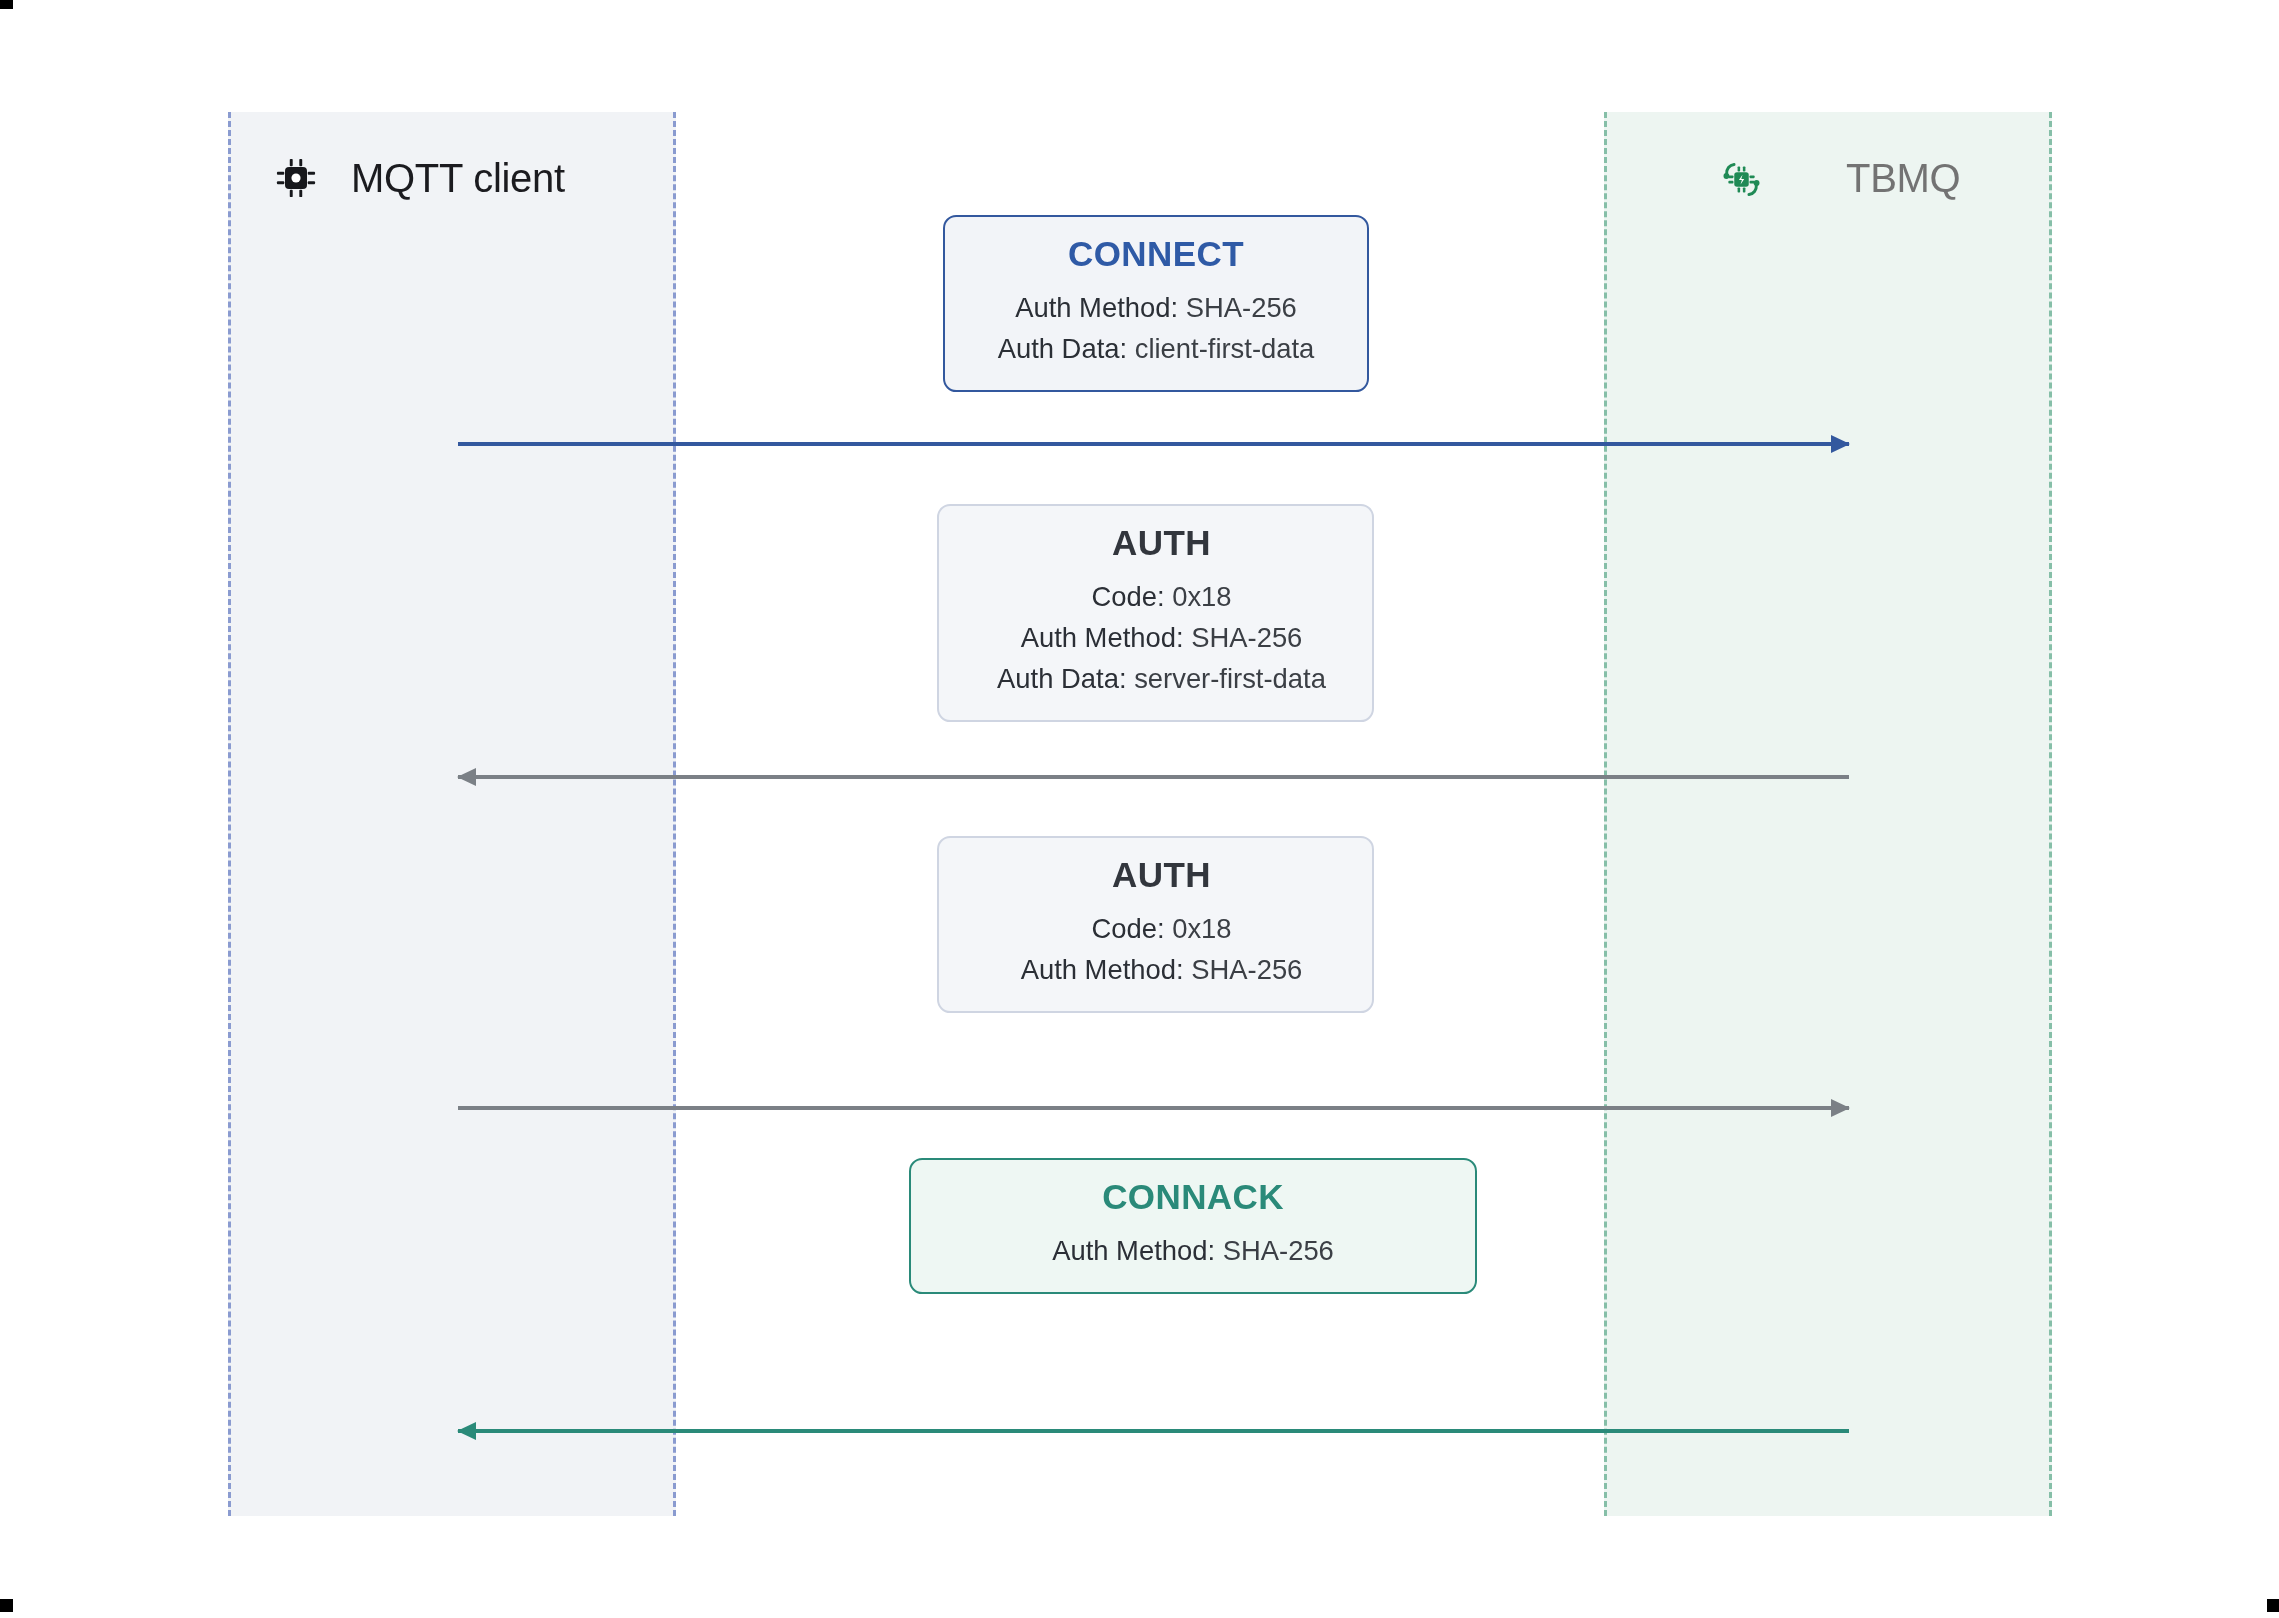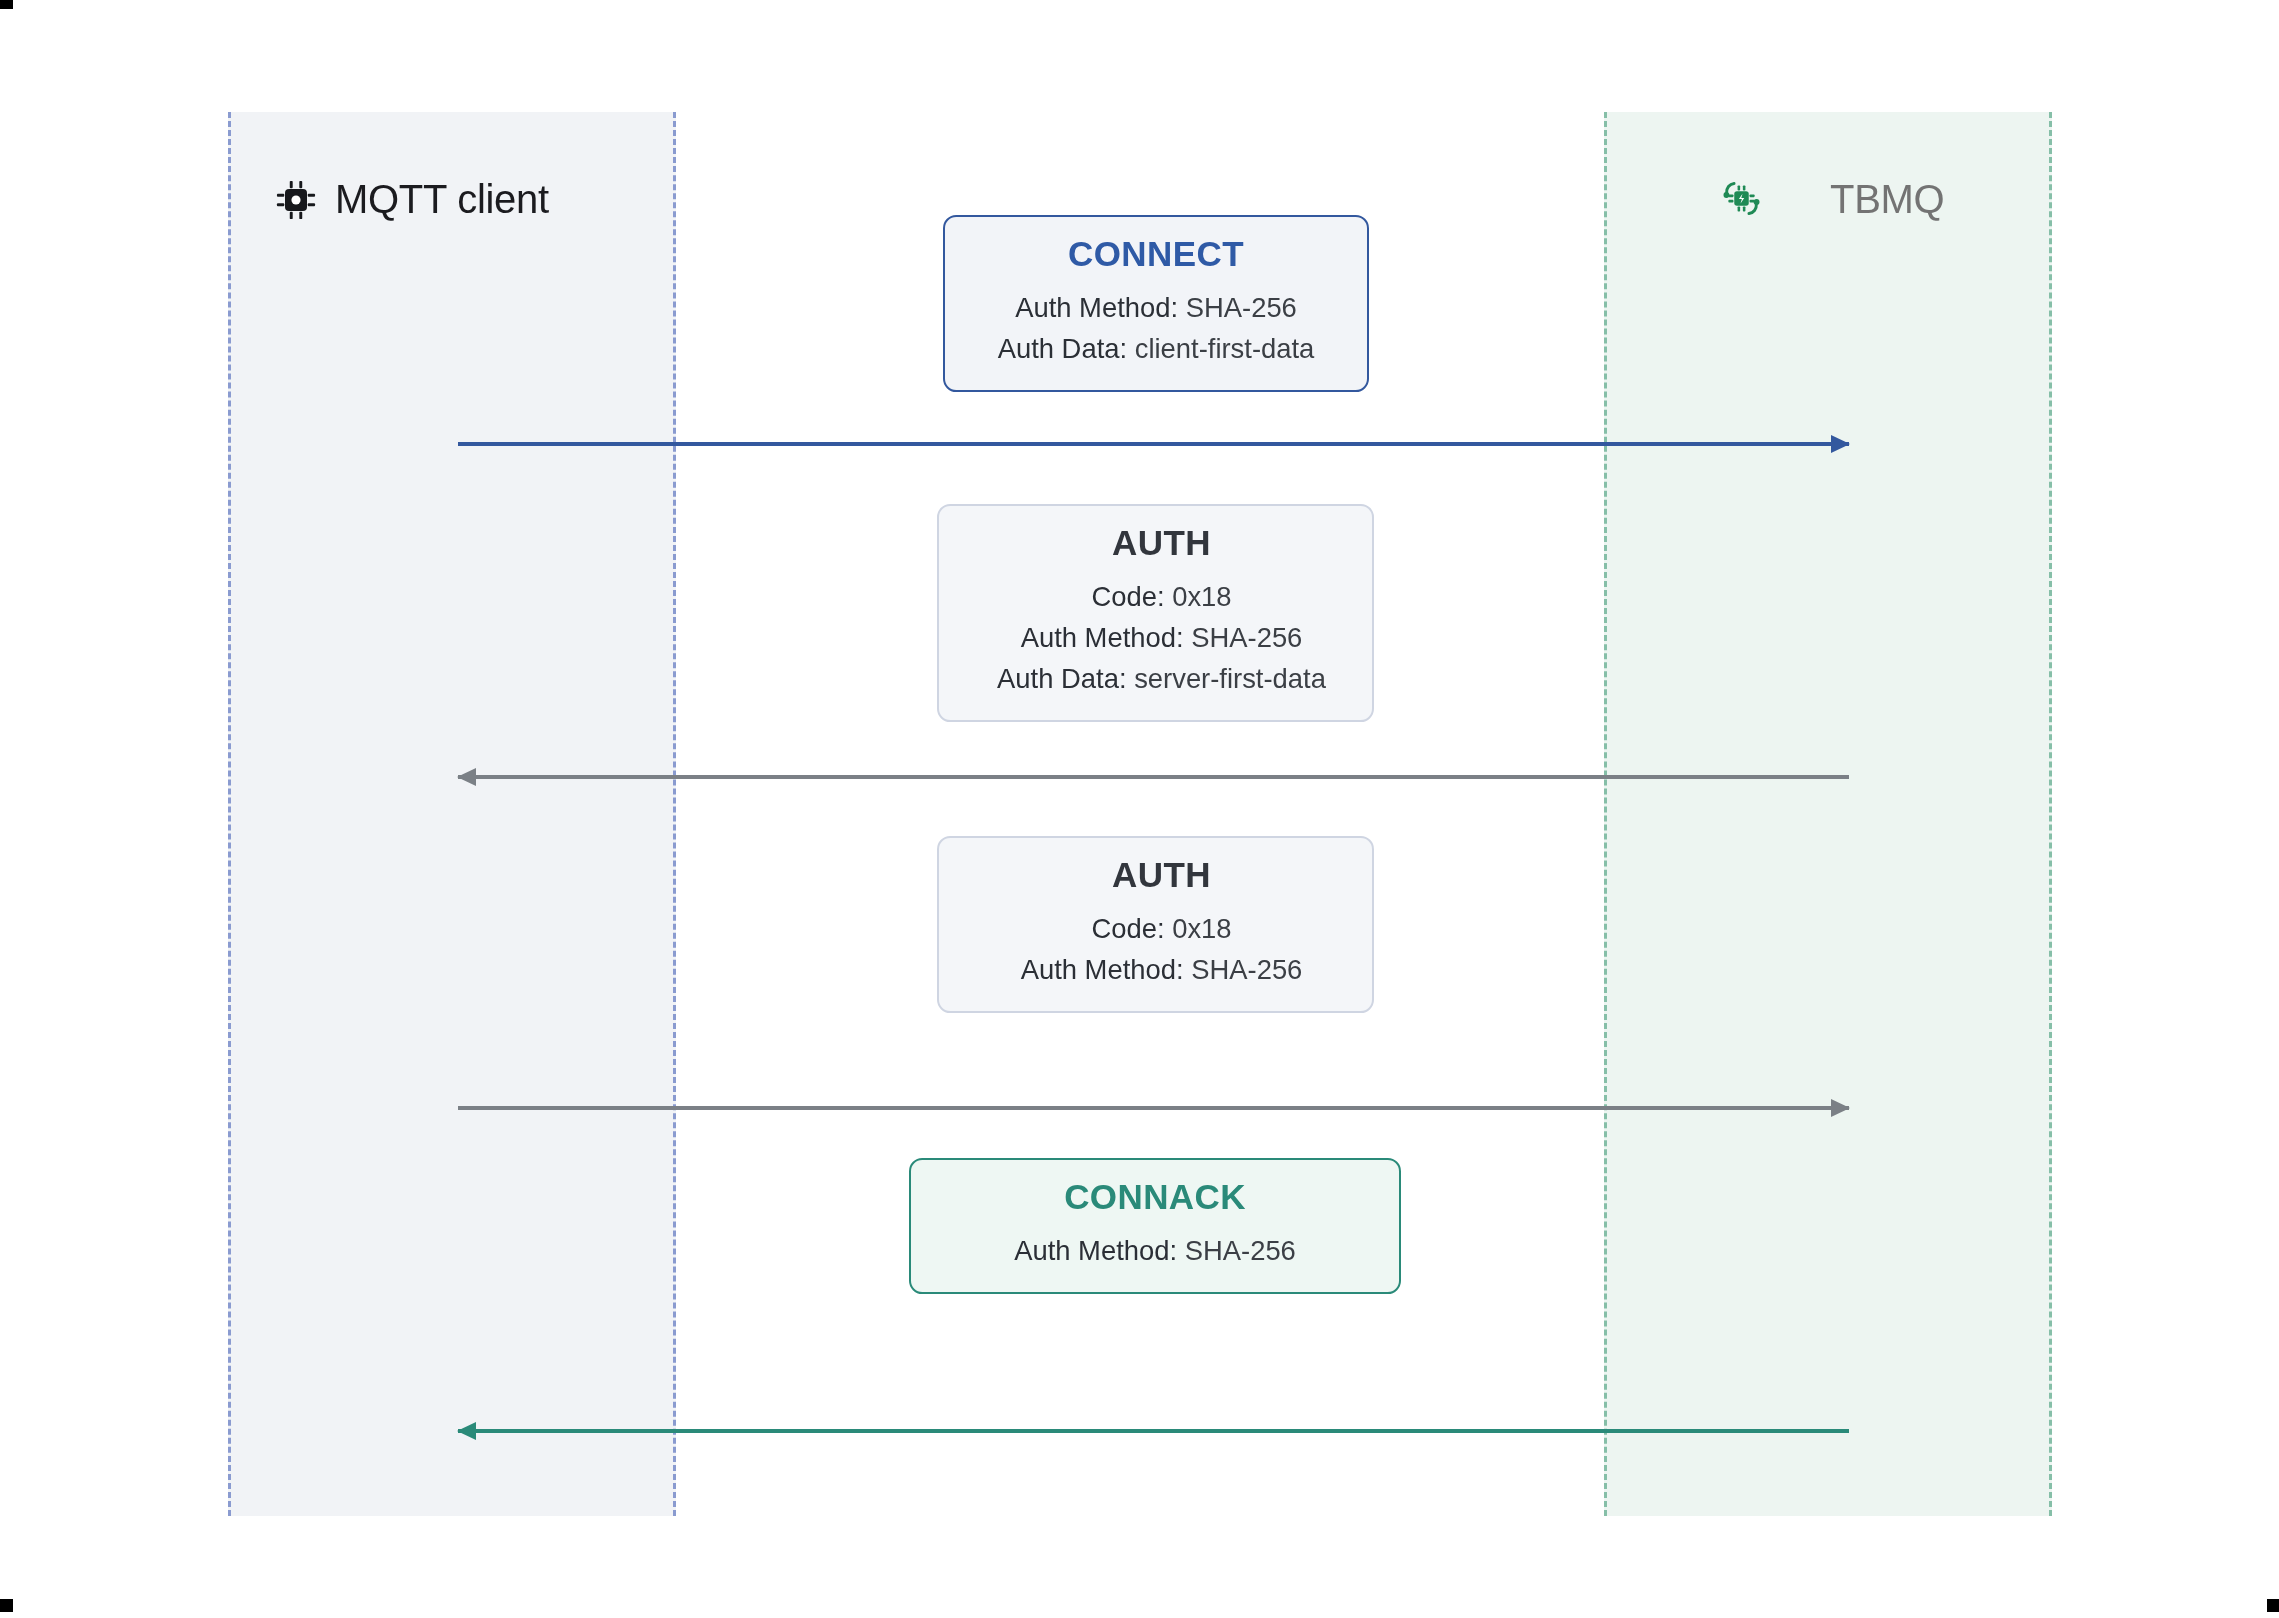--- a/index.html
+++ b/index.html
@@ -44,22 +44,22 @@
     background: #edf5f1;
     border-left: 3.8px dashed #86bfa8;
     border-right: 3.8px dashed #86bfa8;
   }
 
   
   .participant-header {
     position: absolute;
     top: 156px;
     display: flex;
-    align-items: flex-end;
-    gap: 17px;
+    align-items: flex-start;
+    gap: 33px;
     height: 66px;
   }
   .ph-client { left: 274px; }
   .ph-broker { left: 1718px; }
 
   .participant-label {
     font-size: 40px;
     font-weight: 400;
     letter-spacing: -0.3px;
     white-space: nowrap;
@@ -243,21 +243,21 @@
     <div class="msg-line">
       <b>Auth Method:</b>
       <span>SHA-256</span>
     </div>
   </div>
   <div class="arrow to-right c-gray" style="left:458px; top:1096px; width:1391px;">
     <div class="shaft"></div>
     <div class="head"></div>
   </div>
 
-  <div class="msg-box v-connack" style="left:909px; top:1158px; width:492px;">
+  <div class="msg-box v-connack" style="left:909px; top:1158px; width:568px;">
     <div class="msg-title">CONNACK</div>
     <div class="msg-line">
       <b>Auth Method:</b>
       <span>SHA-256</span>
     </div>
   </div>
   <div class="arrow to-left c-teal" style="left:458px; top:1419px; width:1391px;">
     <div class="shaft"></div>
     <div class="head"></div>
   </div>

